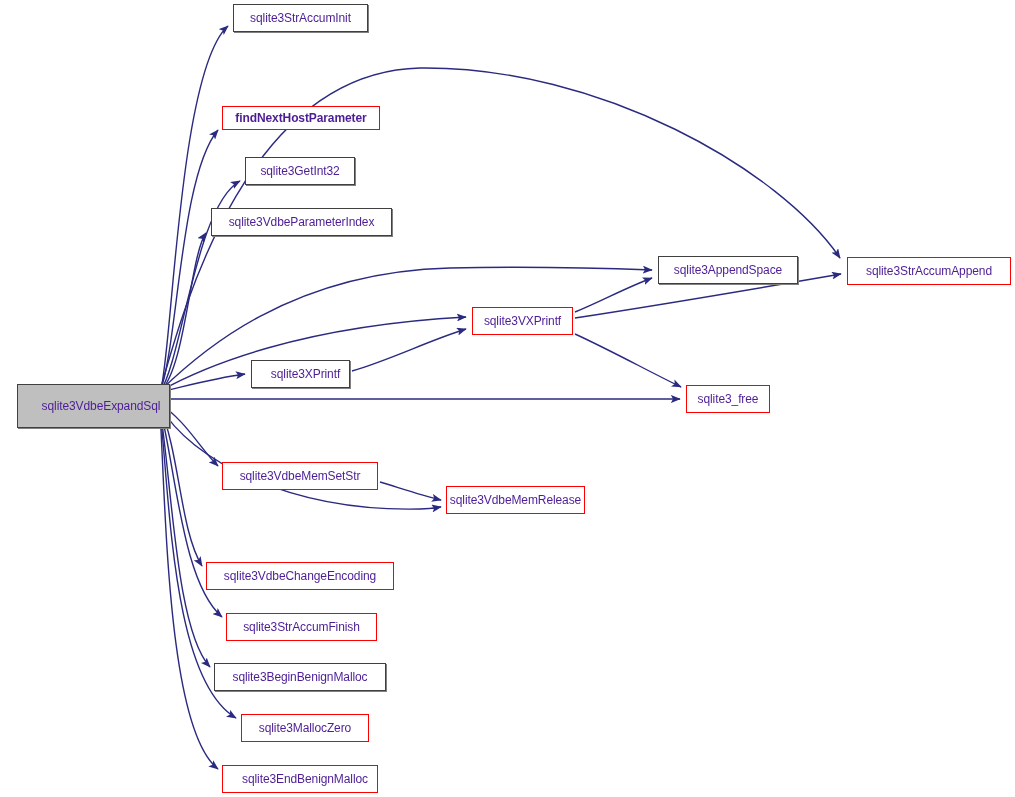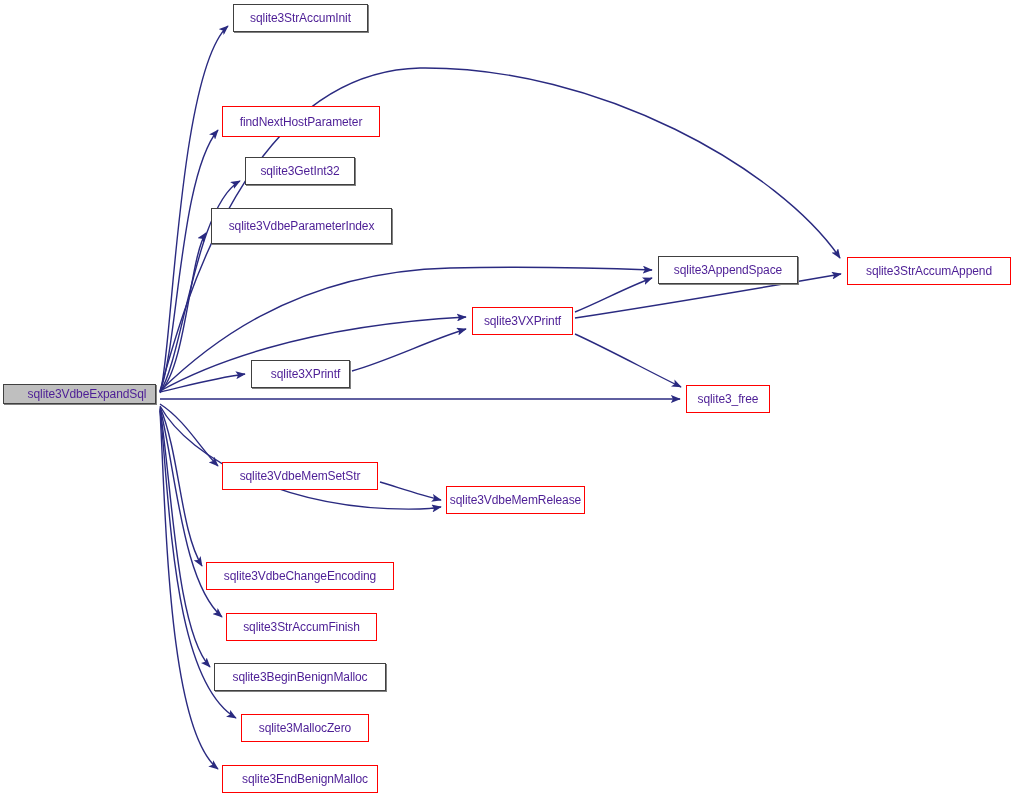--- a/index.html
+++ b/index.html
@@ -81,33 +81,33 @@
         <path d="M380,482 C400,488 420,495 441,500" fill="none" stroke="#2a2a80" stroke-width="1.4" marker-end="url(#arrow)"></path>
         <path d="M160,406 C190,460 290,512 420,509 C428,509 435,508 441,507" fill="none" stroke="#2a2a80" stroke-width="1.4" marker-end="url(#arrow)"></path>
         <path d="M160,407 C180,455 180,530 202,566" fill="none" stroke="#2a2a80" stroke-width="1.4" marker-end="url(#arrow)"></path>
         <path d="M160,408 C176,470 182,582 222,617" fill="none" stroke="#2a2a80" stroke-width="1.4" marker-end="url(#arrow)"></path>
         <path d="M160,409 C172,485 176,630 210,667" fill="none" stroke="#2a2a80" stroke-width="1.4" marker-end="url(#arrow)"></path>
         <path d="M160,410 C170,500 172,680 236,718" fill="none" stroke="#2a2a80" stroke-width="1.4" marker-end="url(#arrow)"></path>
         <path d="M160,411 C166,515 168,730 218,769" fill="none" stroke="#2a2a80" stroke-width="1.4" marker-end="url(#arrow)"></path>
       </g>
   </svg>
   <div id="nodes-group">
-      <div class="node current" style="left: 3px; top: 384px; width: 153px; height: 20px; padding-left: 15px;">
+      <div class="node current" style="left: 17px; top: 384px; width: 153px; height: 44px; padding-left: 15px;">
         <span class="node-label">sqlite3VdbeExpandSql</span>
       </div>
       <div class="node plain" style="left: 233px; top: 4px; width: 135px; height: 28px;">
         <span class="node-label">sqlite3StrAccumInit</span>
       </div>
-      <div class="node red" style="left: 222px; top: 106px; width: 158px; height: 31px;">
+      <div class="node red" style="left: 222px; top: 106px; width: 158px; height: 24px; font-weight: bold;">
         <span class="node-label">findNextHostParameter</span>
       </div>
       <div class="node plain" style="left: 245px; top: 157px; width: 110px; height: 28px;">
         <span class="node-label">sqlite3GetInt32</span>
       </div>
-      <div class="node plain" style="left: 211px; top: 208px; width: 181px; height: 36px;">
+      <div class="node plain" style="left: 211px; top: 208px; width: 181px; height: 28px;">
         <span class="node-label">sqlite3VdbeParameterIndex</span>
       </div>
       <div class="node plain" style="left: 658px; top: 256px; width: 140px; height: 28px;">
         <span class="node-label">sqlite3AppendSpace</span>
       </div>
       <div class="node red" style="left: 847px; top: 257px; width: 164px; height: 28px;">
         <span class="node-label">sqlite3StrAccumAppend</span>
       </div>
       <div class="node red" style="left: 472px; top: 307px; width: 101px; height: 28px;">
         <span class="node-label">sqlite3VXPrintf</span>

